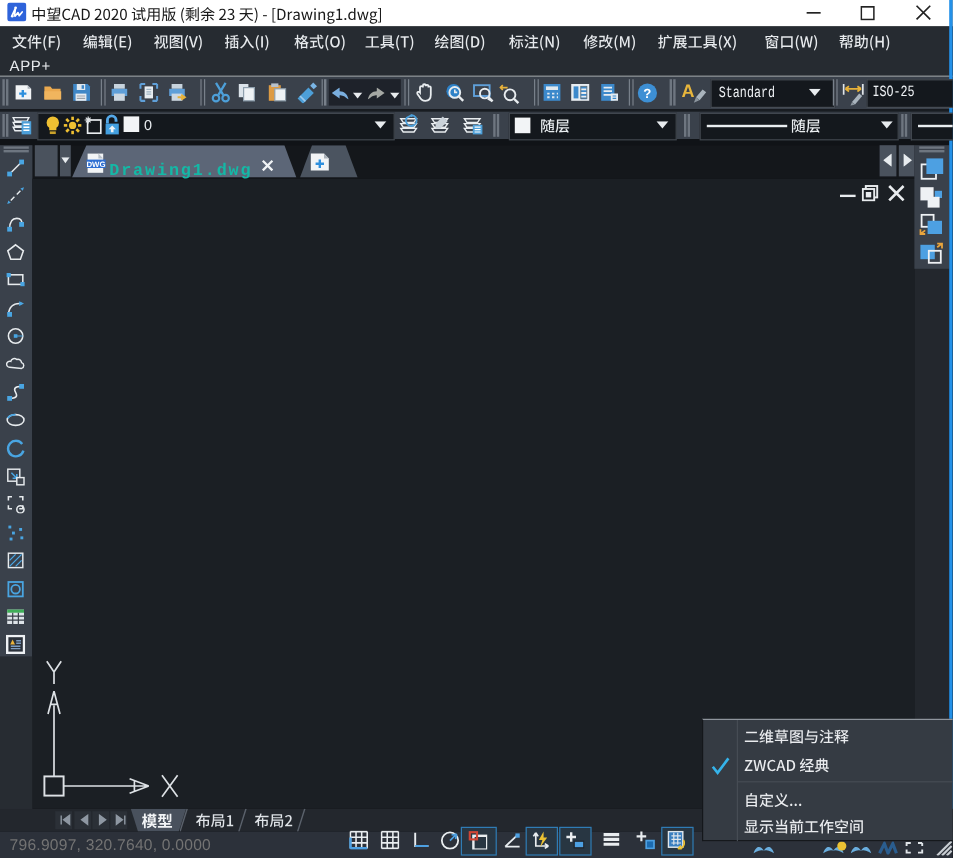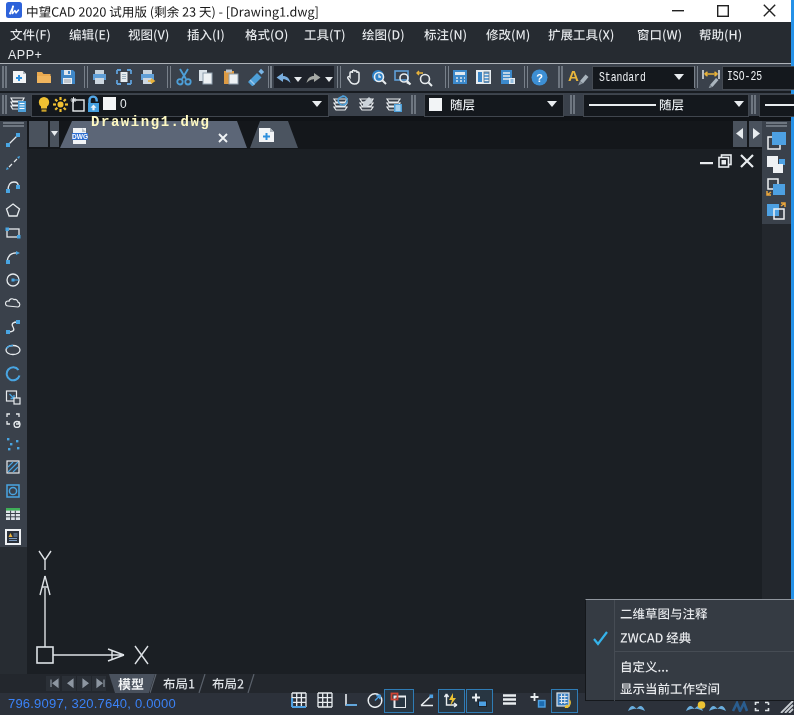--- a/index.html
+++ b/index.html
@@ -510,21 +510,21 @@
   </svg>
 <svg style="position:absolute;left:58px;top:121px;" width="192" height="27" viewBox="0 0 192 27">
     <path d="M14 0 H179 L189 27 H2 Z" fill="#5c6677"></path>
   </svg>
 <svg style="position:absolute;left:72px;top:127px;" width="17" height="18" viewBox="0 0 17 18">
     <rect x="1" y="1" width="13" height="16" fill="#f2f4f6"></rect>
     <path d="M10 1 l4 4 h-4 z" fill="#b9c1c9"></path>
     <rect x="0" y="6" width="16" height="7" fill="#2e6fd2"></rect>
     <text x="8" y="11.8" text-anchor="middle" font-family="Liberation Sans" font-size="6.5" font-weight="bold" fill="#fff">DWG</text>
   </svg>
-<div style="position:absolute;left:91px;top:114px;font:bold 14px 'Liberation Mono',monospace;color:#fef9c3;letter-spacing:1.55px">Drawing1.dwg</div>
+<div style="position:absolute;left:91px;top:135px;font:bold 14px 'Liberation Mono',monospace;color:#14b8a6;letter-spacing:1.55px">Drawing1.dwg</div>
 <svg style="position:absolute;left:218px;top:133px;" width="10" height="10" viewBox="0 0 10 10">
     <path d="M1 1 L9 9 M9 1 L1 9" stroke="#f0f3f5" stroke-width="1.9"></path>
   </svg>
 <svg style="position:absolute;left:248px;top:121px;" width="55" height="27" viewBox="0 0 55 27">
     <path d="M12 0 H40 L50 27 H2 Z" fill="#4b5460"></path>
   </svg>
 <svg style="position:absolute;left:258px;top:126px;" width="18" height="18" viewBox="0 0 18 18">
     <path d="M1 2 h11 l4 4 v10 h-15 z" fill="#f2f4f6"></path>
     <path d="M12 2 l4 4 h-4 z" fill="#aab2ba"></path>
     <path d="M8.5 7 v7 M5 10.5 h7" stroke="#2e8fdd" stroke-width="2"></path>
@@ -696,21 +696,21 @@
       <use href="#g71" x="2000"></use>
     </g>
   </svg>
 <svg style="position:absolute;left:212px;top:675.5px;overflow:visible" width="2" height="2">
     <g transform="translate(0,12.5) scale(0.0125,-0.0125)" fill="#dfe3e7">
       <use href="#g69" x="0"></use>
       <use href="#g70" x="1000"></use>
       <use href="#g72" x="2000"></use>
     </g>
   </svg>
-<div style="position:absolute;left:8px;top:696px;font:13px 'Liberation Sans',sans-serif;color:#3b82f6;letter-spacing:0.2px">796.9097, 320.7640, 0.0000</div>
+<div style="position:absolute;left:8px;top:696px;font:13px 'Liberation Sans',sans-serif;color:#737373;letter-spacing:0.2px">796.9097, 320.7640, 0.0000</div>
 <svg style="position:absolute;left:291px;top:692px;" width="16" height="16" viewBox="0 0 16 16">
     <path d="M1 1 h14 M1 5.7 h14 M1 10.4 h14 M1 1 v14 M5.7 1 v14 M10.4 1 v14 M15 1 v14" stroke="#e9edf0" stroke-width="1.3" fill="none"></path>
     <path d="M1 15 h14 M1 6 v9" stroke="#4da0e2" stroke-width="2.2"></path>
   </svg>
 <svg style="position:absolute;left:317px;top:692px;" width="16" height="16" viewBox="0 0 16 16">
     <path d="M1 1 h14 M1 5.7 h14 M1 10.4 h14 M1 15 h14 M1 1 v14 M5.7 1 v14 M10.4 1 v14 M15 1 v14" stroke="#e9edf0" stroke-width="1.3" fill="none"></path>
   </svg>
 <svg style="position:absolute;left:343px;top:692px;" width="16" height="16" viewBox="0 0 16 16">
     <path d="M3 2 V13 H14" stroke="#e9edf0" stroke-width="1.6" fill="none"></path>
     <path d="M3 13 H14" stroke="#4da0e2" stroke-width="1.6"></path>

